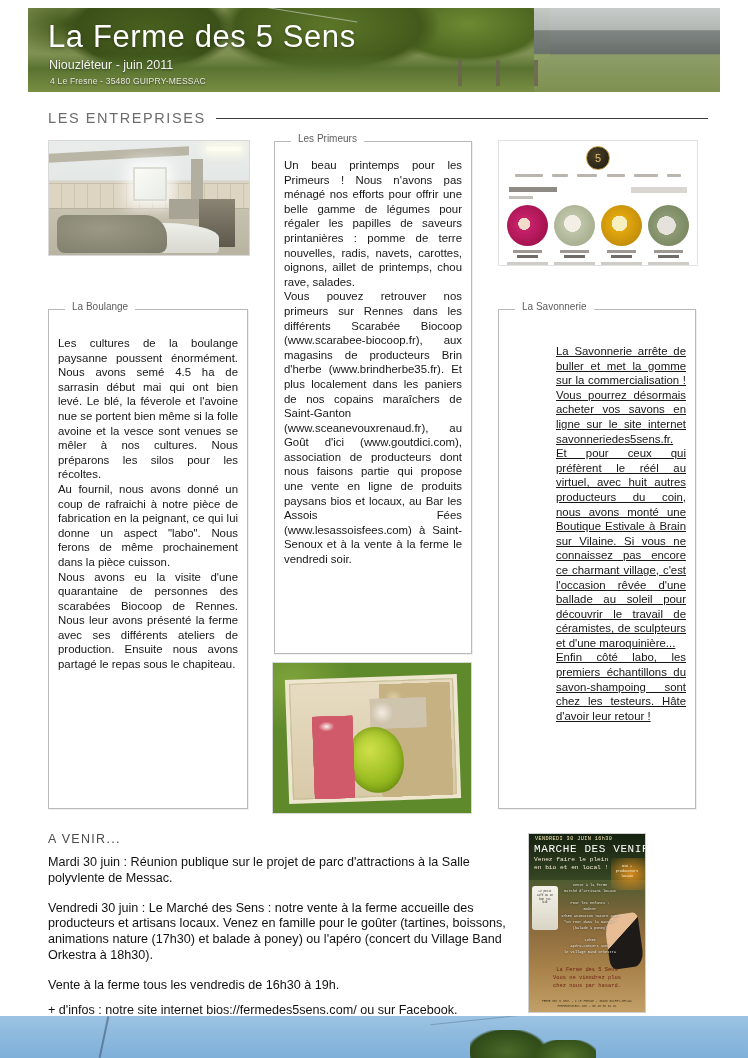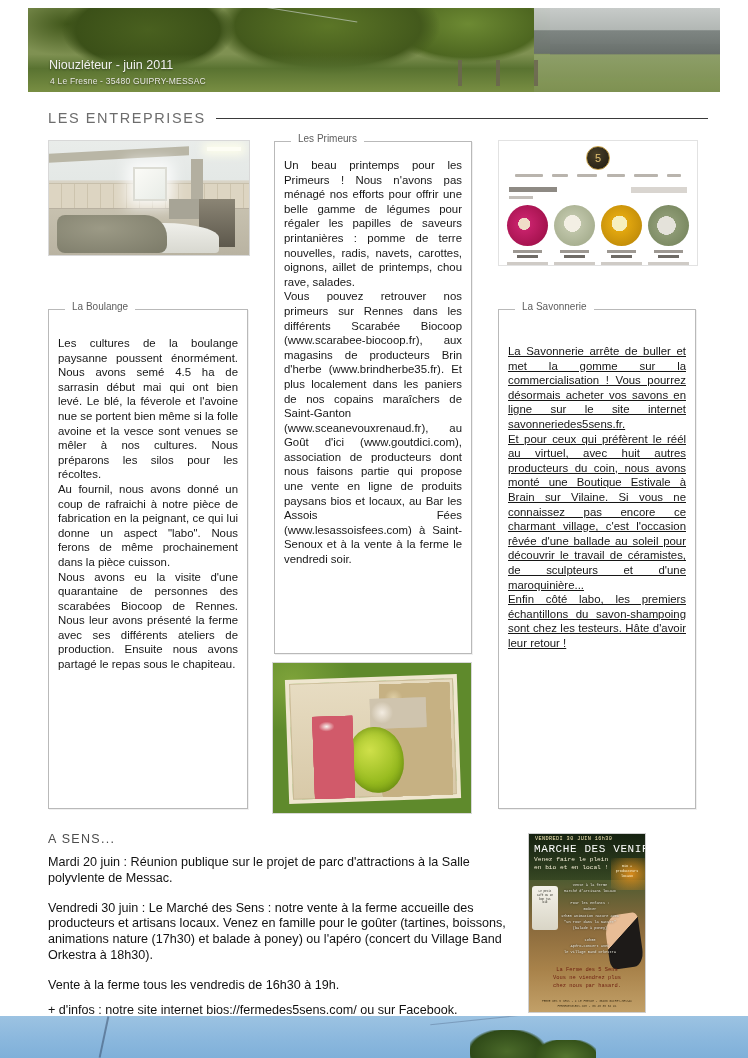--- a/index.html
+++ b/index.html
@@ -383,21 +383,21 @@
     text-align:justify;
     color:#161616;
     height:100%;
     overflow:hidden;
   }
 
   #box-primeurs { left:274px; top:141px; width:198px; height:513px; }
   #box-primeurs .box-body { padding-top:16px; }
   #box-boulange { left:48px; top:309px; width:200px; height:500px; }
   #box-boulange .box-body { padding-top:26px; }
-  #box-savonnerie { left:498px; top:309px; width:198px; height:500px; }
+  #box-savonnerie { left:498px; top:309px; width:198px; height:500px;padding-left:48px; }
   #box-savonnerie .box-body { padding-top:34px; }
 
   
   #avenir {
     position:absolute;
     left:48px; top:832px; width:470px;
   }
   #avenir .avenir-head {
     font-size:12.5px; color:#4c4c4c; letter-spacing:1.3px;
     margin-bottom:9px;
@@ -440,20 +440,21 @@
 
 <div class="page">
 
   <div class="banner">
     <div class="banner-photo"></div>
     <div class="banner-barn"></div>
     <div class="banner-wire"></div>
     <div class="banner-post" style="left:430px;"></div>
     <div class="banner-post" style="left:468px;"></div>
     <div class="banner-post" style="left:506px;"></div>
+    <div class="banner-title">La Ferme des 5 Sens</div>
     <div class="banner-sub">Niouzléteur - juin 2011</div>
     <div class="banner-addr">4 Le Fresne - 35480 GUIPRY-MESSAC</div>
   </div>
 
   <div class="sec-title-wrap" id="sec-entreprises">
     <div class="sec-title">LES ENTREPRISES</div>
     <div class="sec-rule"></div>
   </div>
 
   <div class="photo" id="photo-fournil">
@@ -534,22 +535,22 @@
   <div class="photo" id="photo-cagette">
     <div class="crate">
       <div class="veg-potato"></div>
       <div class="veg-onion"></div>
       <div class="veg-salad"></div>
       <div class="veg-radish"></div>
     </div>
   </div>
 
   <div id="avenir">
-    <div class="avenir-head">A SENS...</div>
-    <p class="avenir-p">Mardi 20 juin : Réunion publique sur le projet de parc d'attractions à la Salle polyvlente de Messac.</p>
+    <div class="avenir-head">A VENIR...</div>
+    <p class="avenir-p">Mardi 30 juin : Réunion publique sur le projet de parc d'attractions à la Salle polyvlente de Messac.</p>
     <p class="avenir-p">Vendredi 30 juin : Le Marché des Sens : notre vente à la ferme accueille des producteurs et artisans locaux. Venez en famille pour le goûter (tartines, boissons, animations nature (17h30) et balade à poney) ou l'apéro (concert du Village Band Orkestra à 18h30).</p>
     <p class="avenir-p tight">Vente à la ferme tous les vendredis de 16h30 à 19h.</p>
     <p class="avenir-p">+ d'infos : notre site internet bios://fermedes5sens.com/ ou sur Facebook.</p>
   </div>
 
   <div class="photo" id="photo-affiche">
     <div class="ap-top"></div>
     <div class="ap-badge-bg"></div>
     <div class="ap-date">VENDREDI 30 JUIN  16h30</div>
     <div class="ap-h1">MARCHE DES VENIR</div>

